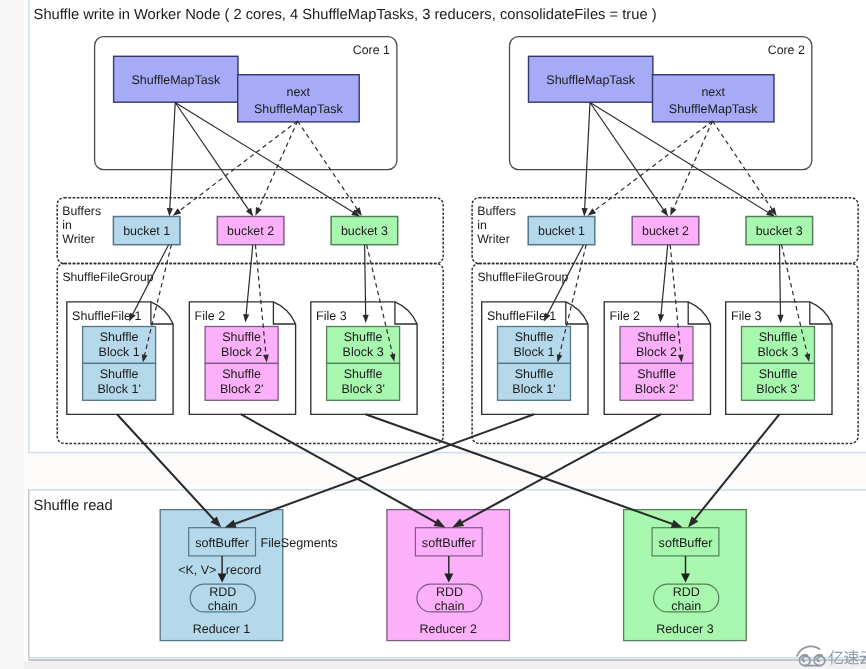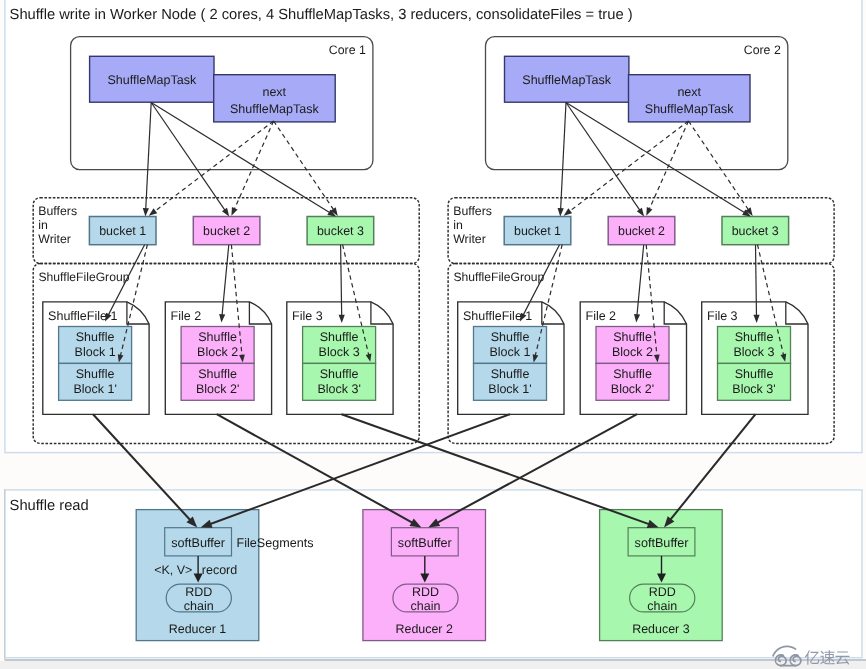--- a/index.html
+++ b/index.html
@@ -1,19 +1,19 @@
 <!DOCTYPE html>
 <html><head>
 <meta charset="utf-8">
 <title>Shuffle write in Worker Node</title>
 <style>
   html,body{margin:0;padding:0;}
   body{width:866px;height:669px;overflow:hidden;background:#f7f7f7;
        font-family:"Liberation Sans",sans-serif;-webkit-font-smoothing:antialiased;text-rendering:geometricPrecision;}
-  #stage{position:relative;width:810px;height:669px;background:#fdfdfd;}
+  #stage{position:relative;width:810px;height:669px;background:#fdfdfd;margin-left:24px;}
   svg{display:block;position:absolute;left:0;top:0;}
   .t{font-family:"Liberation Sans",sans-serif;fill:#1b1b1b;}
 </style>
 </head>
 <body>
 
 <div id="stage">
 <svg id="main" width="866" height="669" viewBox="0 0 866 669" xmlns="http://www.w3.org/2000/svg">
 
 <rect x="0" y="0" width="866" height="669" fill="#fdfcfb"></rect>

